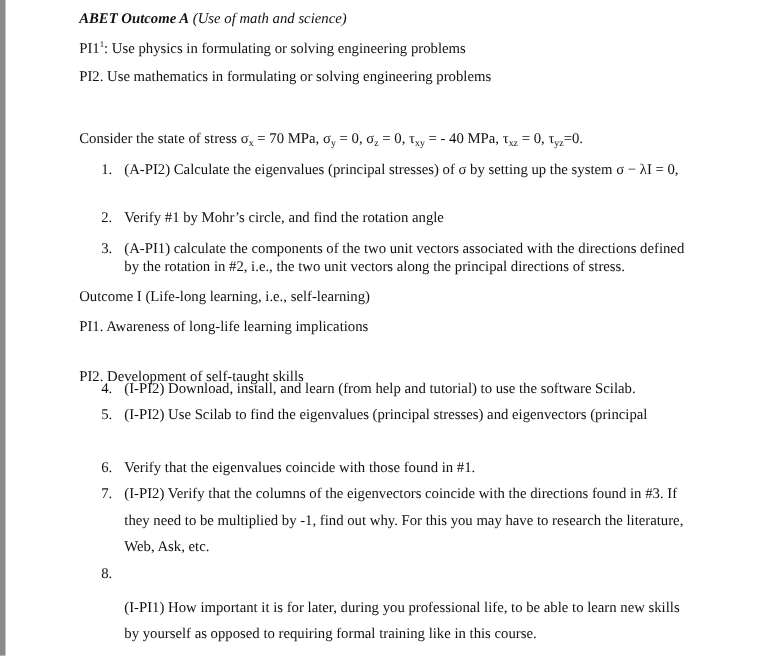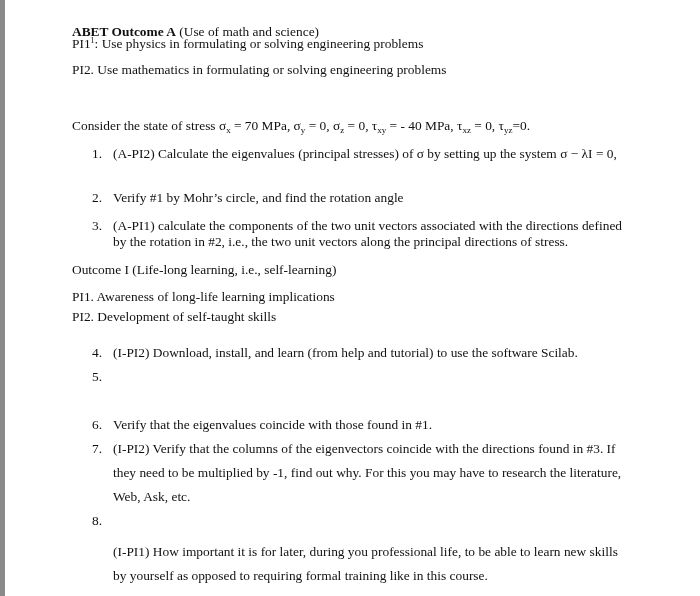--- a/index.html
+++ b/index.html
@@ -25,21 +25,21 @@
     .item .txt div { white-space: nowrap; }
     .math { }
   </style>
 </head>
 <body>
 
 <div class="left-bar"></div>
 
 <div class="page">
 
-  <div class="line" style="top:24px;">
+  <div class="line" style="top:9px;font-style:italic;">
     <span class="bold">ABET Outcome A</span><span> (Use of math and science)</span>
   </div>
 
   <div class="line" style="top:36px;">
     <span>PI1</span><sup>1</sup><span>: Use physics in formulating or solving engineering problems</span>
   </div>
 
   <div class="line" style="top:62px;">PI2. Use mathematics in formulating or solving engineering problems</div>
 
   <div class="line" style="top:118px;">
@@ -63,32 +63,33 @@
   <div class="item" style="top:218px;">
     <span class="num">3.</span>
     <div class="txt">
       <div>(A-PI1) calculate the components of the two unit vectors  associated with the directions defined</div>
       <div>by the rotation in #2, i.e., the two unit vectors along the principal directions of stress.</div>
     </div>
   </div>
 
   <div class="line" style="top:262px;">Outcome I (Life-long learning, i.e., self-learning)</div>
   <div class="line" style="top:289px;">PI1. Awareness of long-life learning implications</div>
-  <div class="line" style="top:309px;">PI2. Development of self-taught skills</div>
+  <div class="line" style="top:334px;">PI2. Development of self-taught skills</div>
 
   <div class="item" style="top:345px;">
     <span class="num">4.</span>
     <div class="txt">
       <div>(I-PI2) Download, install, and learn (from help and tutorial) to use the software Scilab.</div>
     </div>
   </div>
 
   <div class="item" style="top:369px;">
     <span class="num">5.</span>
     <div class="txt" style="line-height:24px; top:-4px;">
+      <div>(I-PI2) Use Scilab to find the eigenvalues (principal stresses) and eigenvectors (principal</div>
     </div>
   </div>
 
   <div class="item" style="top:417px;">
     <span class="num">6.</span>
     <div class="txt">
       <div>Verify that the eigenvalues coincide with those found in #1.</div>
     </div>
   </div>
 

